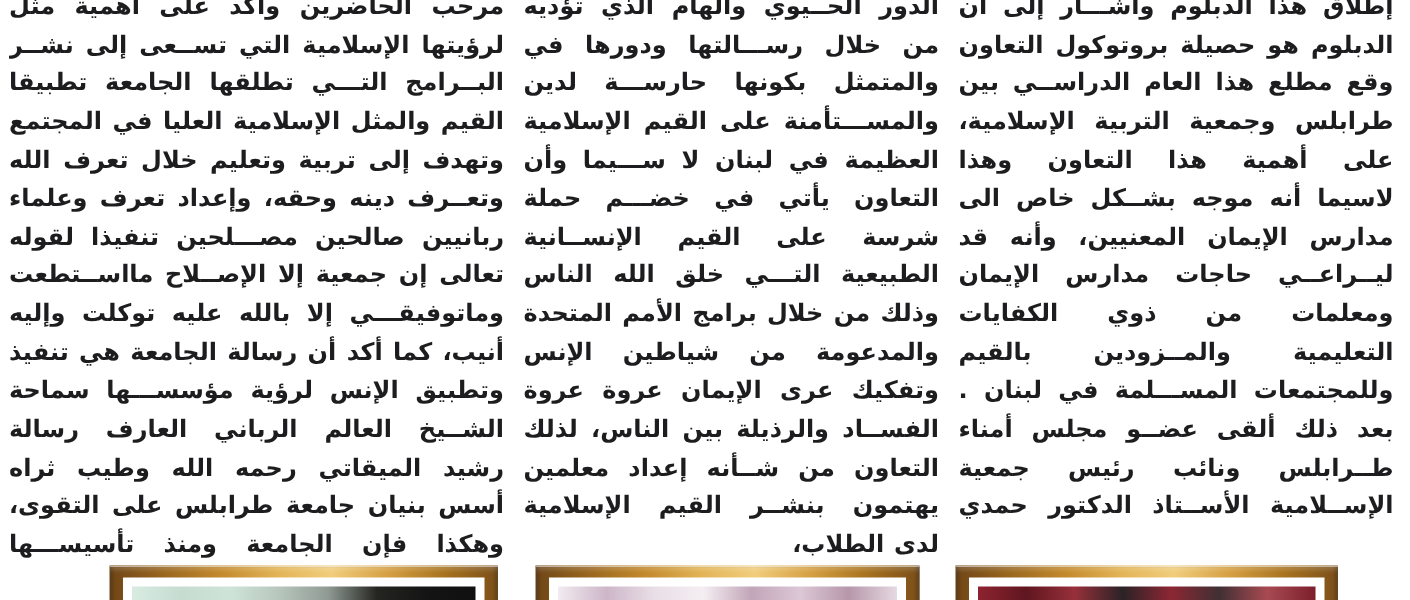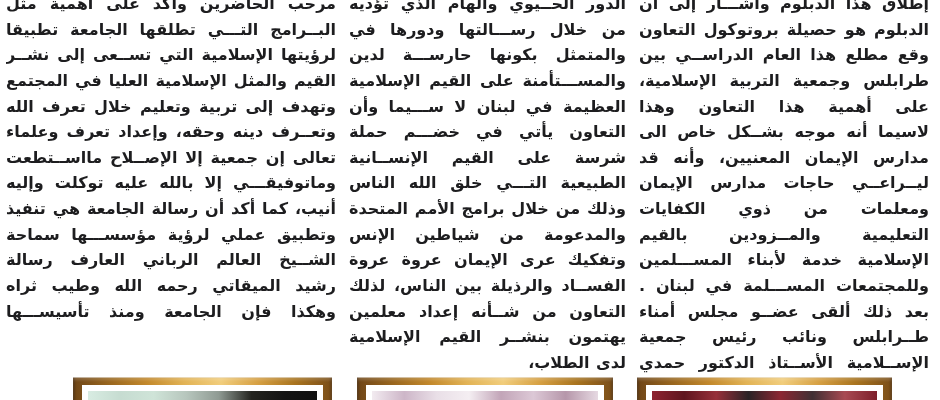--- a/index.html
+++ b/index.html
@@ -64,21 +64,20 @@
         <div class="tline">إطلاق هذا الدبلوم وأشـــار إلى أن هذا</div>
         <div class="tline">الدبلوم هو حصيلة بروتوكول التعاون الذي</div>
         <div class="tline">وقع مطلع هذا العام الدراســي بين جامعة</div>
         <div class="tline">طرابلس وجمعية التربية الإسلامية، مؤكداً</div>
         <div class="tline">على أهمية هذا التعاون وهذا البــرنامج</div>
         <div class="tline">لاسيما أنه موجه بشــكل خاص الى أساتذة</div>
         <div class="tline">مدارس الإيمان المعنيين، وأنه قد صـــمم</div>
         <div class="tline">ليــراعــي حاجات مدارس الإيمان لمعلمين</div>
         <div class="tline">ومعلمات من ذوي الكفايات والقـــدرات</div>
         <div class="tline">التعليمية والمــزودين بالقيم والمفاهيم</div>
-        <div class="tline">الإسلامية خدمة لأبناء المســـلمين</div>
         <div class="tline">وللمجتمعات المســـلمة في لبنان .</div>
         <div class="tline">بعد ذلك ألقى عضــو مجلس أمناء جامعة</div>
         <div class="tline">طــرابلس ونائب رئيس جمعية التــربية</div>
         <div class="tline">الإســلامية الأســتاذ الدكتور حمدي شــوق</div>
       </div>
       <div class="col">
         <div class="tline">الدور الحــيوي والهام الذي تؤديه الجامعة</div>
         <div class="tline">من خلال رســـالتها ودورها في مجتمعها</div>
         <div class="tline">والمتمثل بكونها حارســـة لدين الرحمن</div>
         <div class="tline">والمســـتأمنة على القيم الإسلامية</div>
@@ -89,31 +88,33 @@
         <div class="tline">وذلك من خلال برامج الأمم المتحدة الممولة</div>
         <div class="tline">والمدعومة من شياطين الإنس لهدم الأسرة</div>
         <div class="tline">وتفكيك عرى الإيمان عروة عروة وإشــاعة</div>
         <div class="tline">الفســاد والرذيلة بين الناس، لذلك فإن هذا</div>
         <div class="tline">التعاون من شــأنه إعداد معلمين ومعلمات</div>
         <div class="tline">يهتمون بنشــر القيم الإسلامية وتعزيزها</div>
         <div class="tline ragged">لدى الطلاب،</div>
       </div>
       <div class="col">
         <div class="tline">مرحب الحاضرين وأكد على أهمية مثل هذه</div>
+        <div class="tline">لرؤيتها الإسلامية التي تســعى إلى نشــر</div>
         <div class="tline">البــرامج التـــي تطلقها الجامعة تطبيقا</div>
-        <div class="tline">لرؤيتها الإسلامية التي تســعى إلى نشــر</div>
         <div class="tline">القيم والمثل الإسلامية العليا في المجتمع</div>
         <div class="tline">وتهدف إلى تربية وتعليم خلال تعرف الله</div>
         <div class="tline">وتعــرف دينه وحقه، وإعداد تعرف وعلماء</div>
+        <div class="tline">ربانيين صالحين مصـــلحين تنفيذا لقوله</div>
         <div class="tline">تعالى إن جمعية إلا الإصــلاح مااســتطعت</div>
         <div class="tline">وماتوفيقـــي إلا بالله عليه توكلت وإليه</div>
         <div class="tline">أنيب، كما أكد أن رسالة الجامعة هي تنفيذ</div>
-        <div class="tline">وتطبيق عملي لرؤية مؤسســـها سماحة</div>
+        <div class="tline">وتطبيق الإنس لرؤية مؤسســـها سماحة</div>
         <div class="tline">الشــيخ العالم الرباني العارف رسالة محمد</div>
         <div class="tline">رشيد الميقاتي رحمه الله وطيب ثراه والذي</div>
+        <div class="tline">أسس بنيان جامعة طرابلس على التقوى،</div>
         <div class="tline">وهكذا فإن الجامعة ومنذ تأسيســـها</div>
       </div>
     </div>
   <div class="frames" id="frames">
       <div class="frame frame-1" style="background: linear-gradient(90deg, rgb(110, 69, 23) 0%, rgb(154, 103, 31) 14.3%, rgb(195, 137, 44) 28.6%, rgb(226, 179, 85) 42.9%, rgb(241, 205, 124) 57.1%, rgb(214, 160, 67) 71.4%, rgb(169, 116, 31) 85.7%, rgb(122, 78, 26) 100%);">
         <div class="mat">
           <div class="photo" style="background: linear-gradient(90deg, rgb(216, 236, 226) 0%, rgb(198, 220, 209) 14.3%, rgb(207, 228, 216) 28.6%, rgb(183, 198, 189) 42.9%, rgb(143, 154, 147) 57.1%, rgb(36, 36, 32) 71.4%, rgb(20, 20, 20) 85.7%, rgb(16, 16, 16) 100%);"></div>
         </div>
       </div>
       <div class="frame frame-2" style="background: linear-gradient(90deg, rgb(110, 69, 23) 0%, rgb(154, 103, 31) 14.3%, rgb(195, 137, 44) 28.6%, rgb(226, 179, 85) 42.9%, rgb(241, 205, 124) 57.1%, rgb(214, 160, 67) 71.4%, rgb(169, 116, 31) 85.7%, rgb(122, 78, 26) 100%);">

